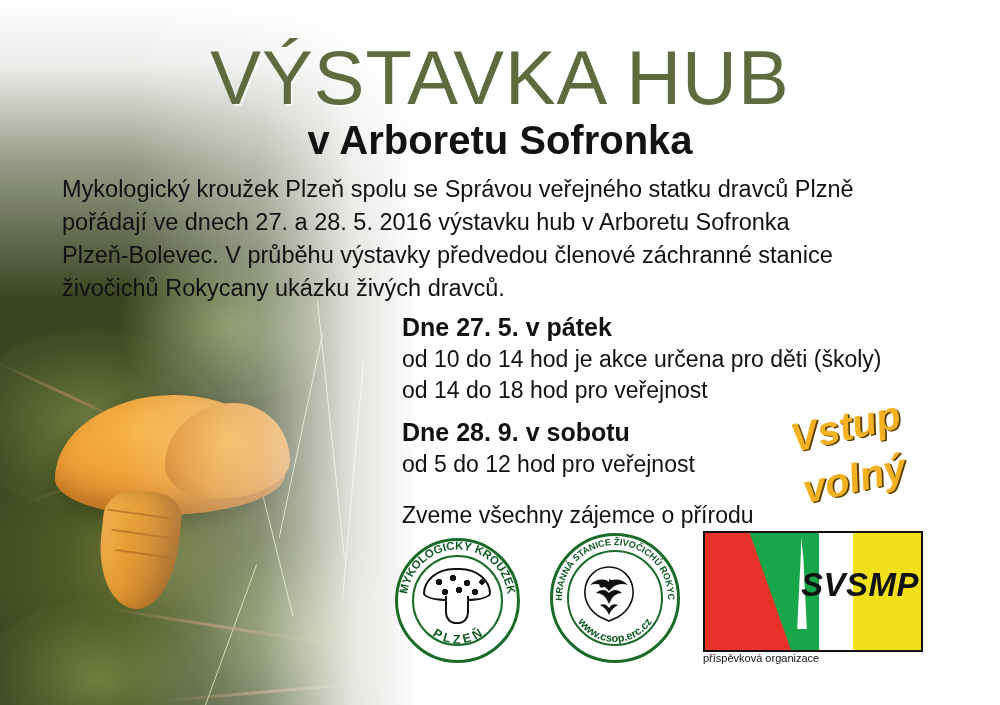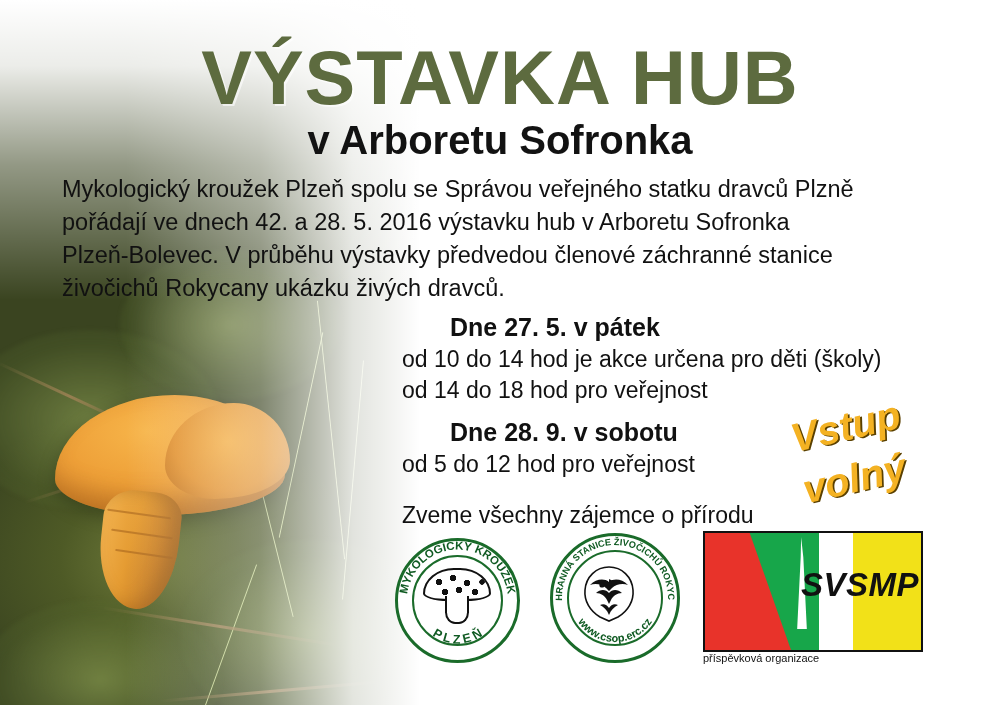--- a/index.html
+++ b/index.html
@@ -104,21 +104,21 @@
     border-radius: 2px;
   }
 
   
   .title {
     position: absolute;
     left: 0; right: 0;
     top: 34px;
     text-align: center;
     font-size: 76px;
-    font-weight: bold;
+    font-weight: normal;
     letter-spacing: 1px;
     color: #5d6b3f;
     text-shadow: 2px 2px 0 rgba(255,255,255,0.6);
   }
   .subtitle {
     position: absolute;
     left: 0; right: 0;
     top: 118px;
     text-align: center;
     font-size: 40px;
@@ -144,21 +144,20 @@
     position: absolute;
     left: 402px;
     top: 310px;
     width: 560px;
     color: #111;
   }
   .sched-head {
     font-size: 25px;
     font-weight: bold;
     line-height: 34px;
-    margin-left: 48px;
   }
   .sched-line {
     font-size: 23px;
     line-height: 31px;
   }
   .sched-gap { height: 9px; }
   .invite {
     margin-top: 20px;
     font-size: 23px;
     line-height: 31px;
@@ -371,21 +370,21 @@
 
     <div class="fade"></div>
     <div class="fade-top"></div>
   </div>
 
   <div class="title">VÝSTAVKA HUB</div>
   <div class="subtitle">v Arboretu Sofronka</div>
 
   <div class="intro">
     <span class="line">Mykologický kroužek Plzeň spolu se Správou veřejného statku dravců Plzně</span>
-    <span class="line">pořádají ve dnech 42. a 28. 5. 2016 výstavku hub v Arboretu Sofronka</span>
+    <span class="line">pořádají ve dnech 27. a 28. 5. 2016 výstavku hub v Arboretu Sofronka</span>
     <span class="line">Plzeň-Bolevec. V průběhu výstavky předvedou členové záchranné stanice</span>
     <span class="line">živočichů Rokycany ukázku živých dravců.</span>
   </div>
 
   <div class="schedule">
     <div class="sched-head">Dne 27. 5. v pátek</div>
     <div class="sched-line">od 10 do 14 hod je akce určena pro děti (školy)</div>
     <div class="sched-line">od 14 do 18 hod pro veřejnost</div>
     <div class="sched-gap"></div>
     <div class="sched-head">Dne 28. 9. v sobotu</div>

